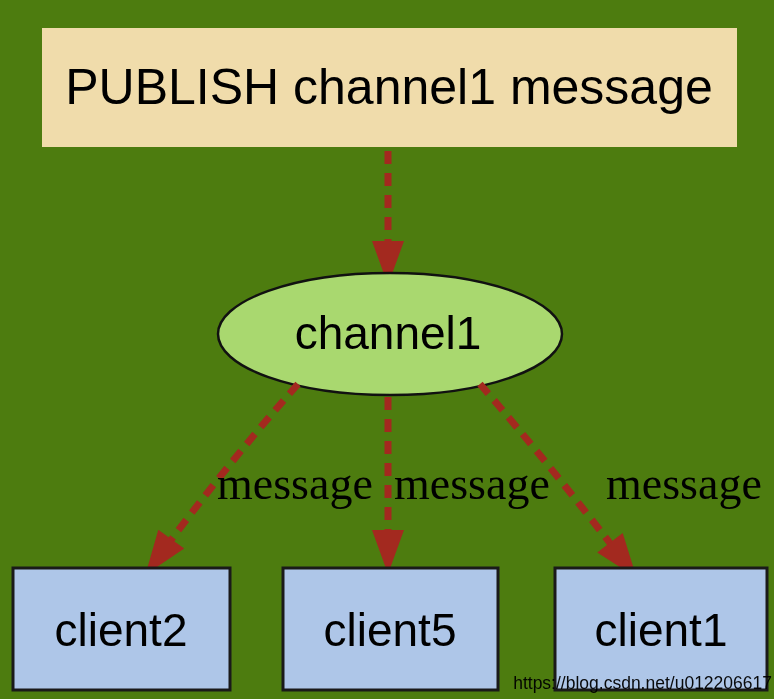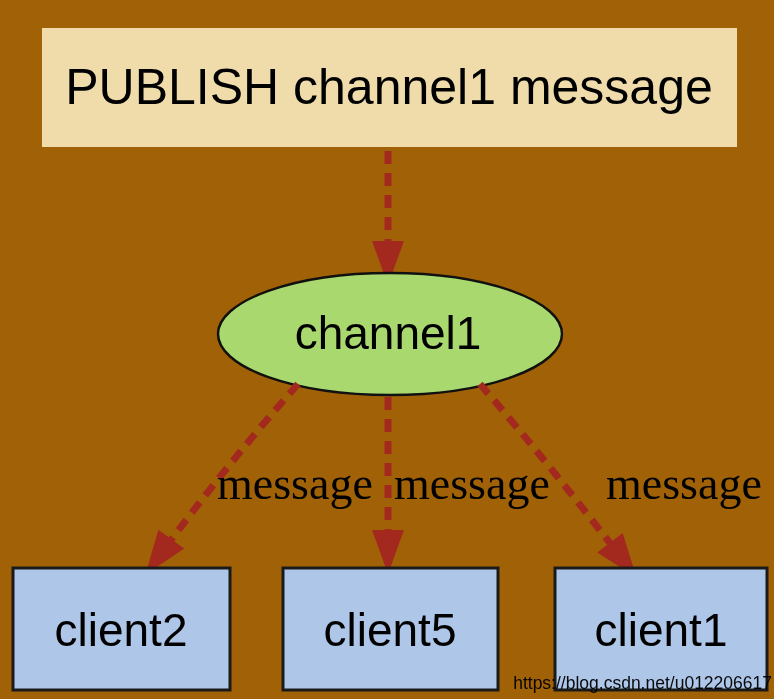--- a/index.html
+++ b/index.html
@@ -4,21 +4,21 @@
 <style>
   html, body {
     margin: 0;
     padding: 0;
     background: #ffffff;
   }
   .canvas {
     position: relative;
     width: 774px;
     height: 699px;
-    background: #a16207;
+    background: #4d7c0f;
     overflow: hidden;
   }
   svg { display: block; }
   svg text {
     fill: #000000;
     font-family: "Liberation Sans", sans-serif;
   }
   .title-label   { font-size: 50px; }
   .channel-label { font-size: 46px; }
   .client-label  { font-size: 46px; }

